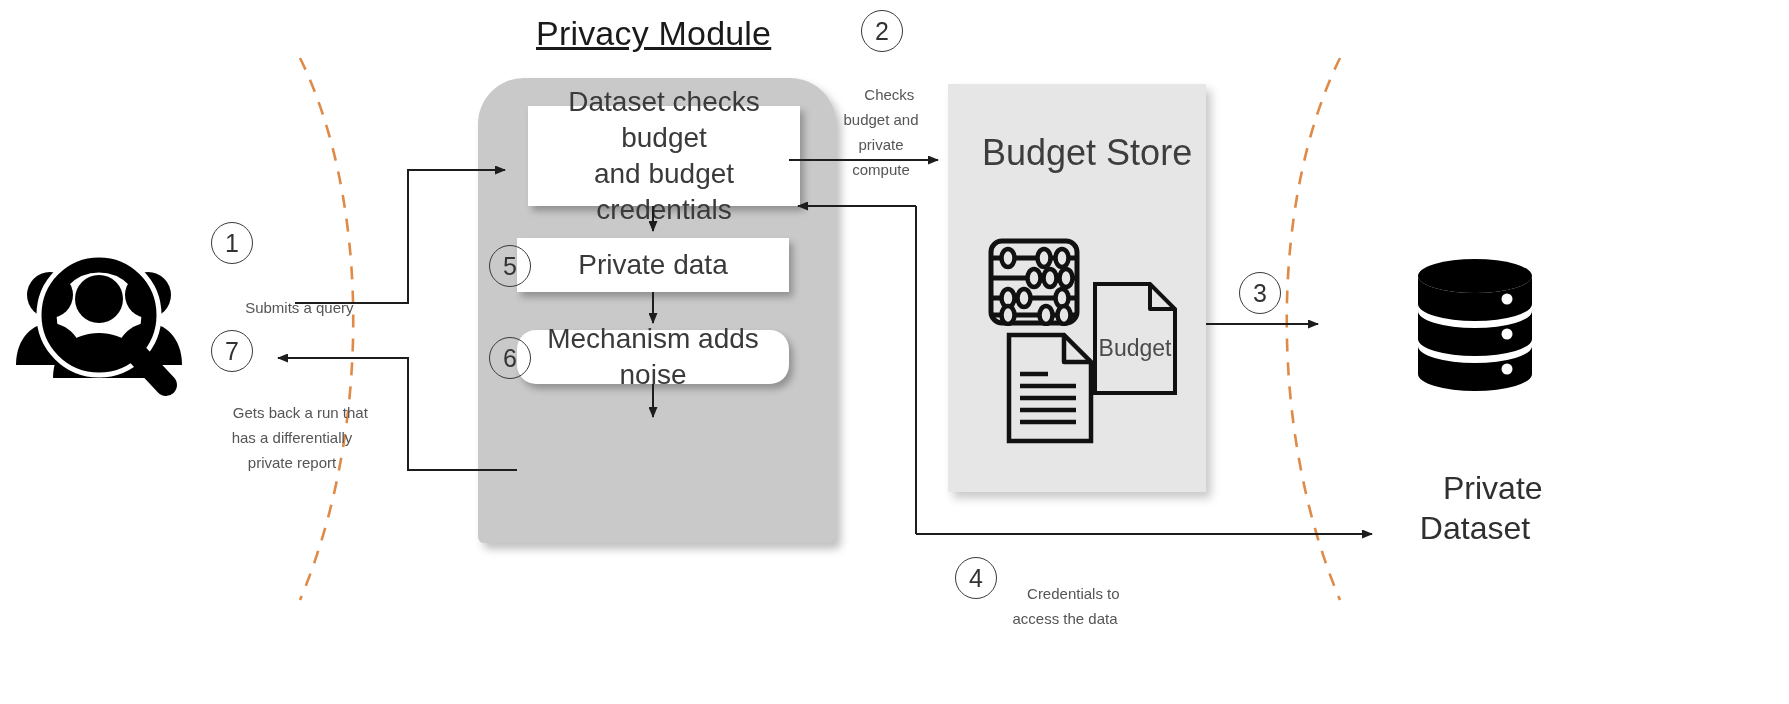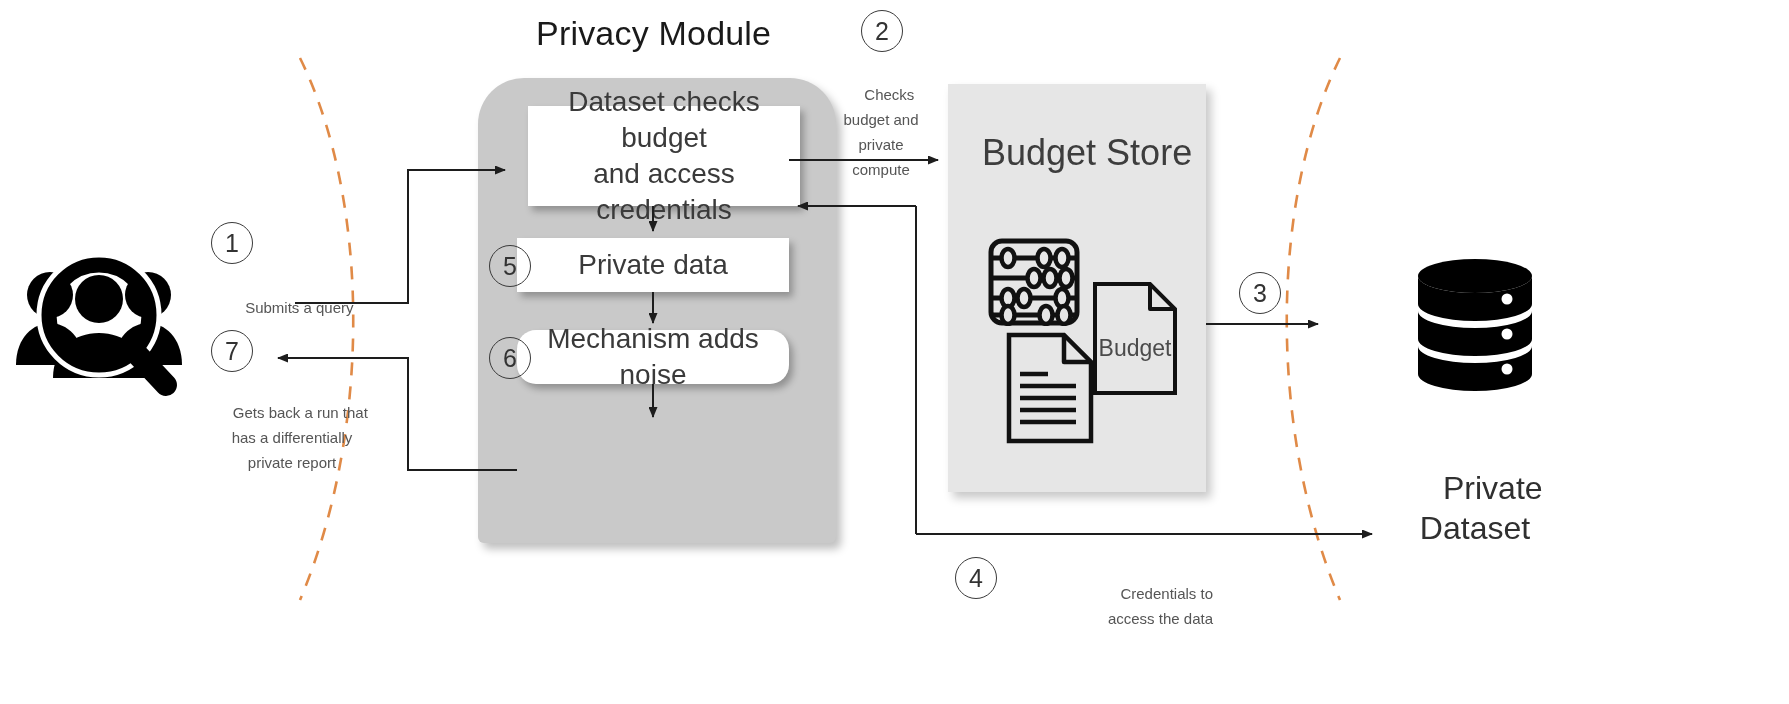--- a/index.html
+++ b/index.html
@@ -2,21 +2,21 @@
 <html><head>
 <meta charset="utf-8">
 <style>
   html,body{margin:0;padding:0;background:#ffffff;}
   body{width:1789px;height:704px;position:relative;overflow:hidden;
        font-family:"Liberation Sans","DejaVu Sans",sans-serif;color:#404040;}
   .stage{position:absolute;inset:0;}
   svg.layer{position:absolute;left:0;top:0;width:1789px;height:704px;overflow:visible;}
   .txt{position:absolute;white-space:pre;}
   .lbl-step{font-size:15px;color:#555555;text-align:center;line-height:25px;}
-  .big-title{font-size:34px;color:#1a1a1a;letter-spacing:.2px;}
+  .big-title{font-size:34px;color:#1a1a1a;letter-spacing:.2px;text-decoration:underline;}
   .endpoint-label{font-size:32px;color:#303030;text-align:center;line-height:40px;}
   .store-title{font-size:36px;color:#3d3d3d;}
   .flowbox{position:absolute;background:#ffffff;
      box-shadow:4px 5px 7px rgba(0,0,0,.28);
      display:flex;align-items:center;justify-content:center;}
   .flowbox span{font-size:28px;color:#3a3a3a;text-align:center;line-height:36px;}
   .module-shell{position:absolute;background:#c9c9c9;border-radius:46px 46px 6px 6px;
      box-shadow:5px 6px 9px rgba(0,0,0,.25);}
   .budget-store{position:absolute;background:#e6e6e6;
      box-shadow:5px 6px 9px rgba(0,0,0,.22);}
@@ -34,21 +34,21 @@
   <svg class="layer">
     <path d="M 300 58 C 370 200, 372 430, 300 600" fill="none" stroke="#e08a47" stroke-width="2.6" stroke-dasharray="13 11"></path>
     <path d="M 1340 58 C 1270 200, 1268 430, 1340 600" fill="none" stroke="#e08a47" stroke-width="2.6" stroke-dasharray="13 11"></path>
   </svg>
 
   <div class="module-shell" style="left:478px;top:78px;width:358px;height:465px;"></div>
 
   <div class="budget-store" style="left:948px;top:84px;width:258px;height:408px;"></div>
 
   <div class="flowbox" style="left:517px;top:106px;width:272px;height:100px;margin-left:11px;">
-    <span><span>Dataset checks budget</span><br><span>and access credentials</span></span>
+    <span><span>Dataset checks budget</span><br><span>and budget credentials</span></span>
   </div>
 
   <div class="flowbox" style="left:517px;top:238px;width:272px;height:54px;">
     <span>Private data</span>
   </div>
 
   <div class="flowbox" style="left:517px;top:330px;width:272px;height:54px;border-radius:19px;">
     <span>Mechanism adds noise</span>
   </div>
 
@@ -173,21 +173,21 @@
     <span>Checks</span><br><span>budget and</span><br><span>private</span><br><span>compute</span>
   </div>
 
   <div class="numcircle" style="left:1239px;top:272px;width:40px;height:40px;">
     <span>3</span>
   </div>
 
   <div class="numcircle" style="left:955px;top:557px;width:40px;height:40px;">
     <span>4</span>
   </div>
-  <div class="txt lbl-step" style="left:1043px;top:556px;width:170px;text-align:right;">
+  <div class="txt lbl-step" style="left:980px;top:556px;width:170px;">
     <span>Credentials to</span><br><span>access the data</span>
   </div>
 
   <div class="numcircle onbox" style="left:489px;top:245px;width:40px;height:40px;">
     <span>5</span>
   </div>
 
   <div class="numcircle onbox" style="left:489px;top:337px;width:40px;height:40px;">
     <span>6</span>
   </div>

